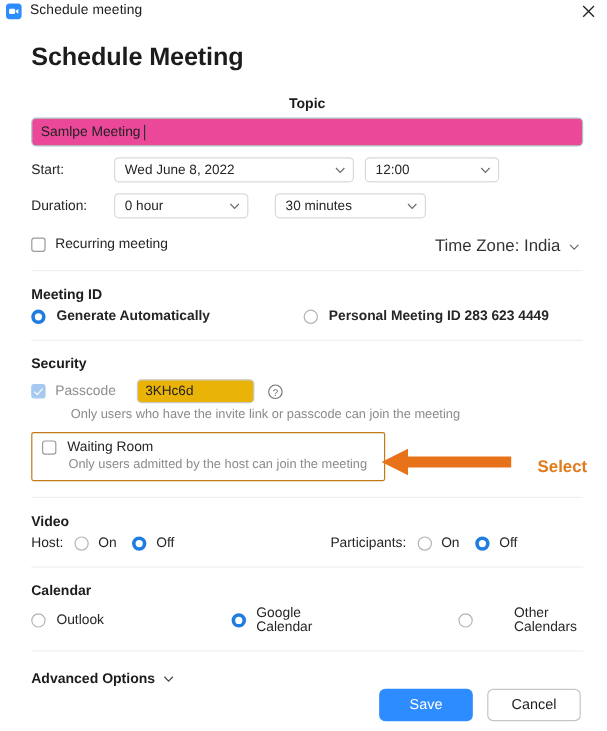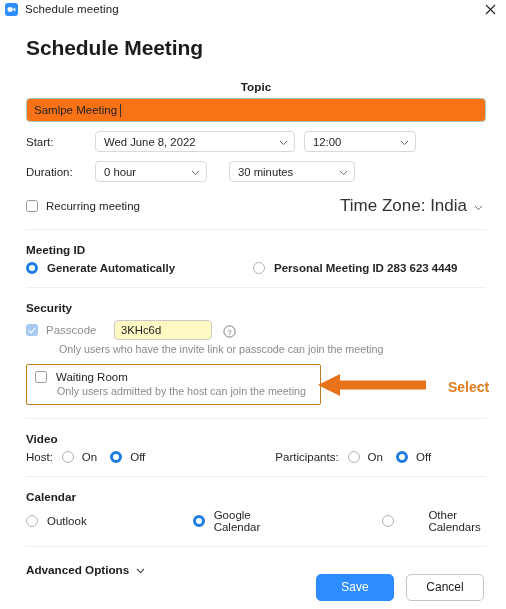--- a/index.html
+++ b/index.html
@@ -81,21 +81,21 @@
   }
 
   
   .topic-label { margin: 20px 0 5px 0; text-align: center; }
   .topic-input {
     width: 460px;
     height: 24px;
     box-sizing: border-box;
     border: 1px solid #a9c6c2;
     border-radius: 4px;
-    background: #f97316;
+    background: #ec4899;
     font-size: 11.5px;
     font-family: "Liberation Sans", sans-serif;
     color: #222;
     padding: 0 7px;
     display: flex;
     align-items: center;
     position: relative;
   }
   .caret {
     display: inline-block;
@@ -190,21 +190,21 @@
     align-items: center;
     margin-top: 14px;
   }
   .recurring-label {
     font-size: 11.5px;
     color: #262626;
     margin-left: 8px;
   }
   .tz {
     margin-left: auto;
-    font-size: 17px;
+    font-size: 14px;
     color: #333;
     display: flex;
     align-items: flex-start;
     cursor: pointer;
     padding-right: 3px;
   }
   .tz .chev { margin-left: 7px; }
 
   
   .divider {
@@ -235,21 +235,21 @@
     width: 98px;
     height: 20px;
     box-sizing: border-box;
     border: 1px solid #c9c9c9;
     border-radius: 4px;
     font-size: 11.3px;
     color: #222;
     padding: 0 6px;
     display: flex;
     align-items: center;
-    background: #fef9c3;
+    background: #eab308;
   }
   .help-icon {
     width: 13px;
     height: 13px;
     margin-left: 11px;
     cursor: pointer;
     flex: 0 0 auto;
   }
   .hint {
     font-size: 10.7px;

